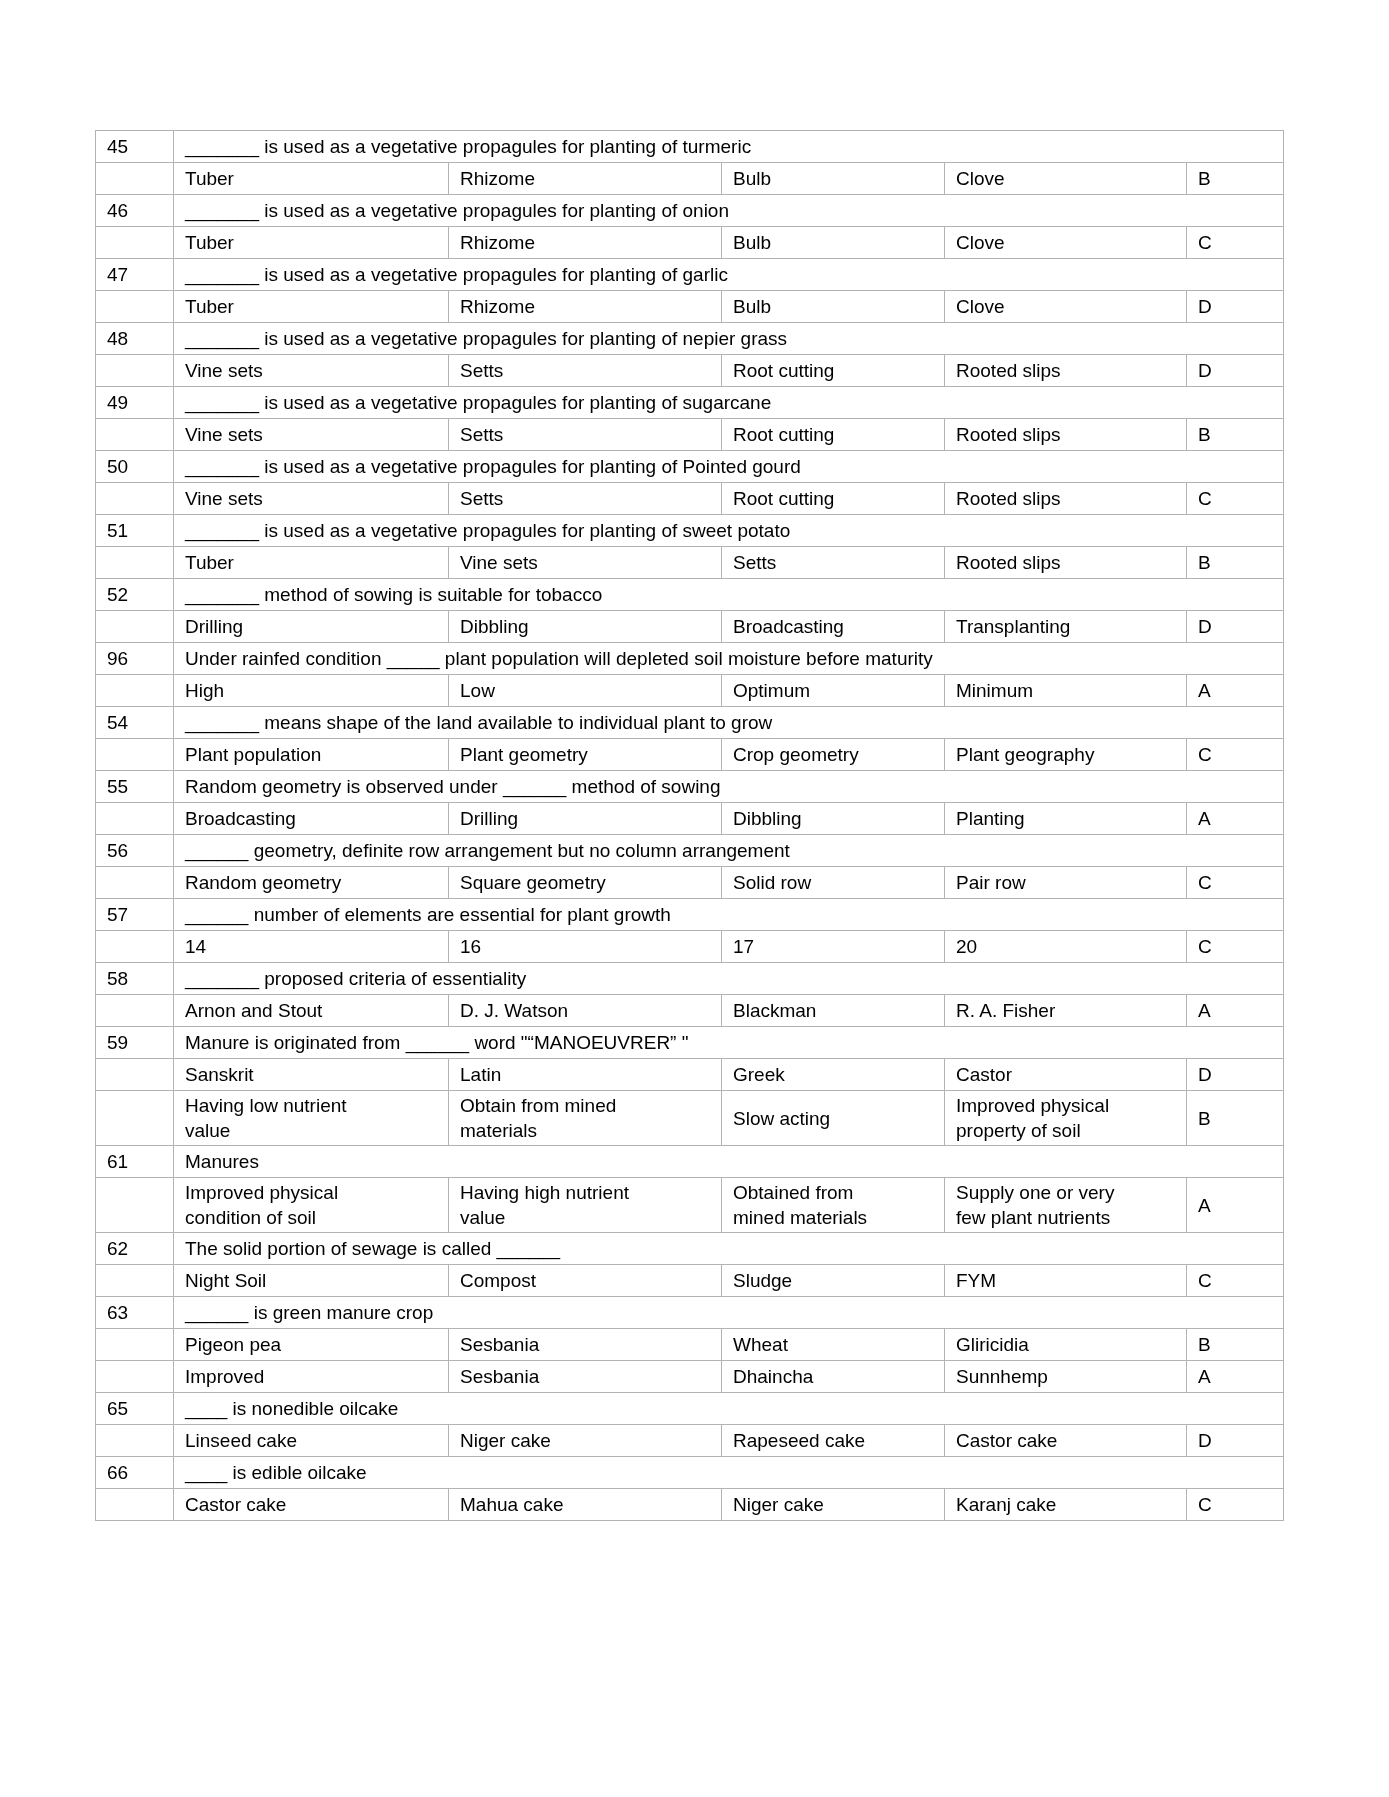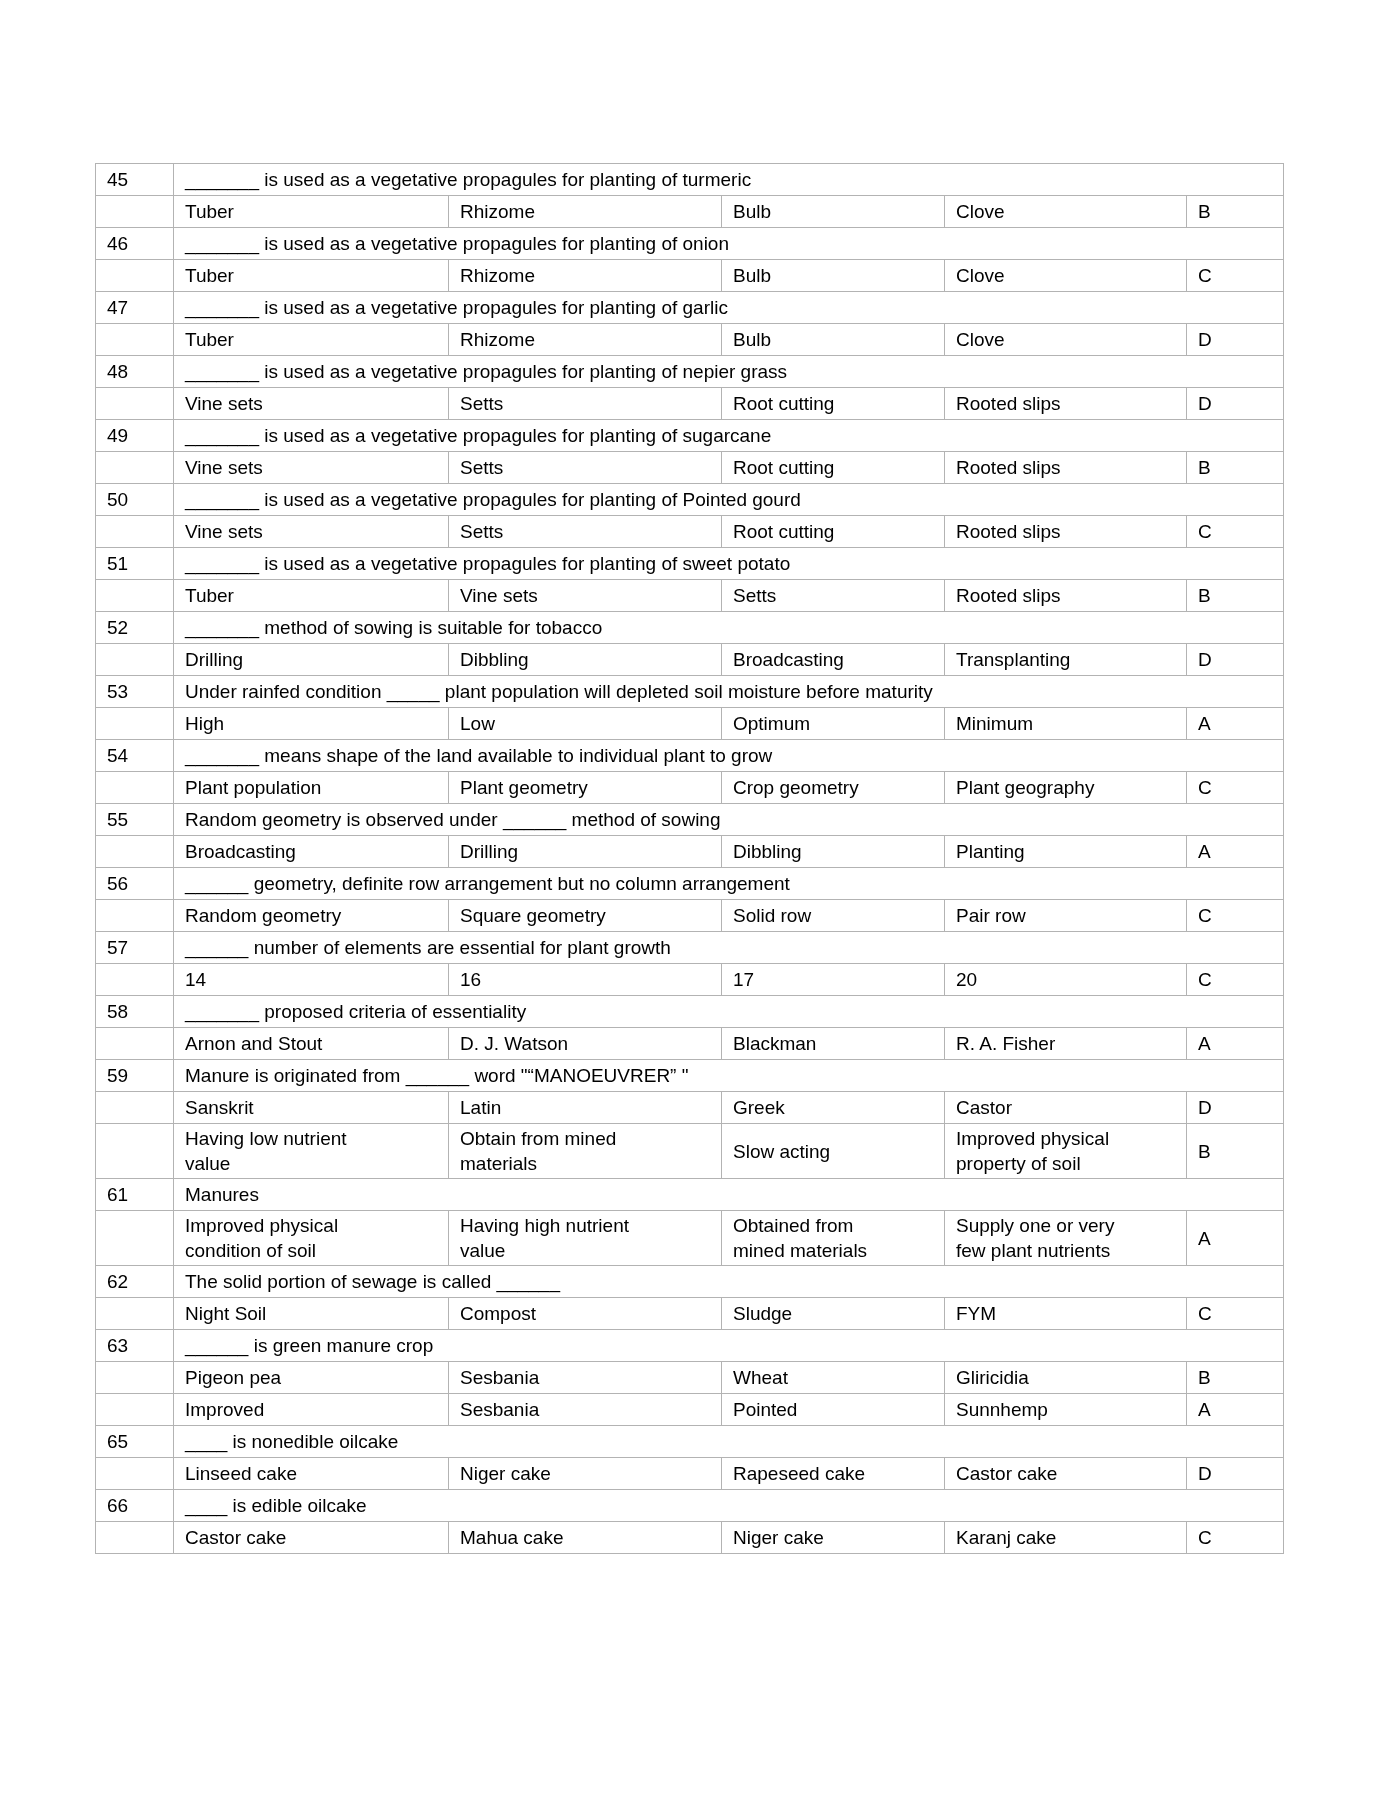--- a/index.html
+++ b/index.html
@@ -10,21 +10,21 @@
   body {
     width: 1389px;
     height: 1797px;
     position: relative;
     font-family: "Liberation Sans", "DejaVu Sans", sans-serif;
     color: #000000;
   }
   table.qtable {
     position: absolute;
     left: 95px;
-    top: 163px;
+    top: 130px;
     width: 1188px;
     border-collapse: collapse;
     table-layout: fixed;
     padding-left: 48px;
   }
   .qtable td {
     border: 1px solid #b3b3b3;
     font-size: 19px;
     line-height: 25px;
     height: 32px;
@@ -141,21 +141,21 @@
       </tr>
       <tr>
         <td class="c-num"></td>
         <td class="c-opt">Drilling</td>
         <td class="c-opt">Dibbling</td>
         <td class="c-opt">Broadcasting</td>
         <td class="c-opt">Transplanting</td>
         <td class="c-ans">D</td>
       </tr>
       <tr>
-        <td class="c-num">53</td>
+        <td class="c-num">96</td>
         <td class="c-question" colspan="5">Under rainfed condition _____ plant population will depleted soil moisture before maturity</td>
       </tr>
       <tr>
         <td class="c-num"></td>
         <td class="c-opt">High</td>
         <td class="c-opt">Low</td>
         <td class="c-opt">Optimum</td>
         <td class="c-opt">Minimum</td>
         <td class="c-ans">A</td>
       </tr>
@@ -279,21 +279,21 @@
         <td class="c-opt">Pigeon pea</td>
         <td class="c-opt">Sesbania</td>
         <td class="c-opt">Wheat</td>
         <td class="c-opt">Gliricidia</td>
         <td class="c-ans">B</td>
       </tr>
       <tr>
         <td class="c-num"></td>
         <td class="c-opt">Improved</td>
         <td class="c-opt">Sesbania</td>
-        <td class="c-opt">Pointed</td>
+        <td class="c-opt">Dhaincha</td>
         <td class="c-opt">Sunnhemp</td>
         <td class="c-ans">A</td>
       </tr>
       <tr>
         <td class="c-num">65</td>
         <td class="c-question" colspan="5">____ is nonedible oilcake</td>
       </tr>
       <tr>
         <td class="c-num"></td>
         <td class="c-opt">Linseed cake</td>

